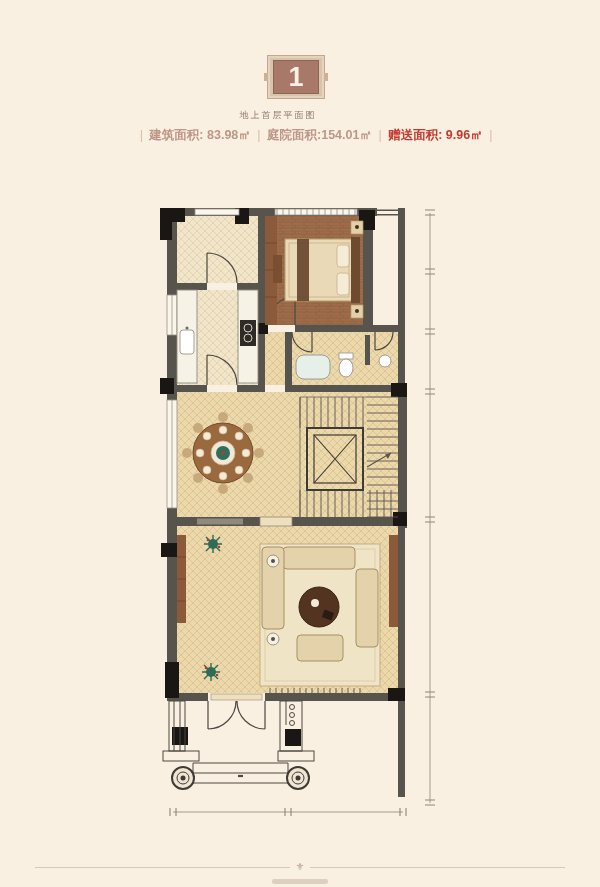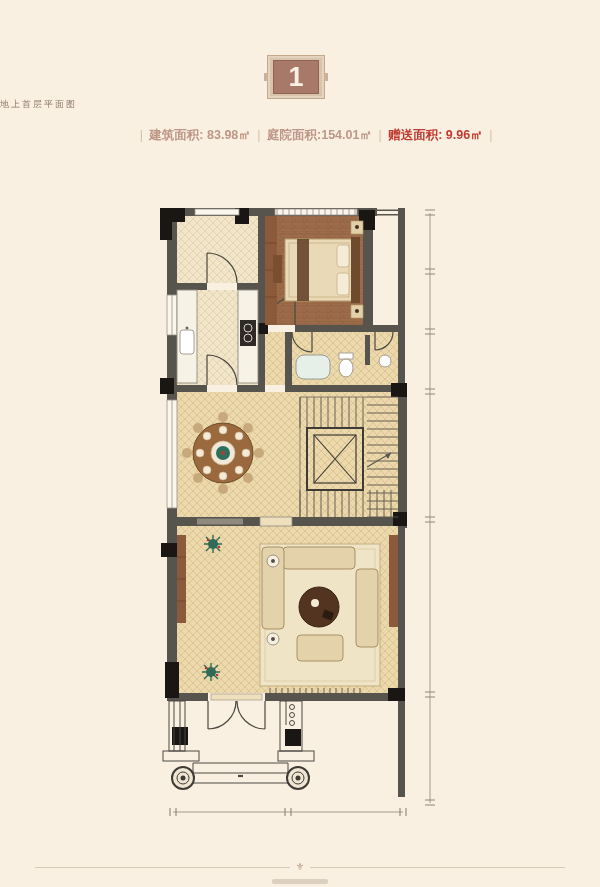--- a/index.html
+++ b/index.html
@@ -6,21 +6,21 @@
   body{width:600px;height:887px;position:relative;overflow:hidden;
        background:#faf0e1;font-family:"Liberation Sans",sans-serif;}
   .abs{position:absolute;}
   
   .badge-frame{left:267px;top:55px;width:56px;height:42px;background:#d8c3ab;
     border:1px solid #c2a98d;box-shadow:inset 0 0 0 2px #e4d3bd;display:flex;align-items:center;justify-content:center;}
   .badge-frame:before,.badge-frame:after{content:"";position:absolute;top:17px;width:4px;height:8px;background:#cbb296;}
   .badge-frame:before{left:-4px}.badge-frame:after{right:-4px}
   .badge-inner{width:44px;height:32px;background:#a87868;border:1px solid #8f6355;
     color:#f7efe2;font-size:27px;font-weight:bold;line-height:32px;text-align:center;}
-  .floor-title{left:0;top:98px;width:556px;text-align:left;font-size:9px;color:#8d7a6c;letter-spacing:2px;}
+  .floor-title{left:0;top:109px;width:556px;text-align:center;font-size:9px;color:#8d7a6c;letter-spacing:2px;}
   .stats{left:16px;top:127px;width:600px;text-align:center;font-size:12.5px;font-weight:bold;color:#bd9687;}
   .stats .sep{color:#d6bda9;font-weight:normal;padding:0 3px;}
   .stats .hl{color:#c13a30;}
   
   .footer-line{left:35px;top:862px;width:530px;display:flex;align-items:center;color:#b59f88;}
   .footer-line .rule{flex:1;height:1px;background:#d9c8b4;}
   .footer-line .orn{font-size:10px;padding:0 6px;line-height:10px;}
   .footer-smudge{left:272px;top:879px;width:56px;height:5px;background:rgba(150,125,105,.28);border-radius:2px;}
 </style>
 </head>

